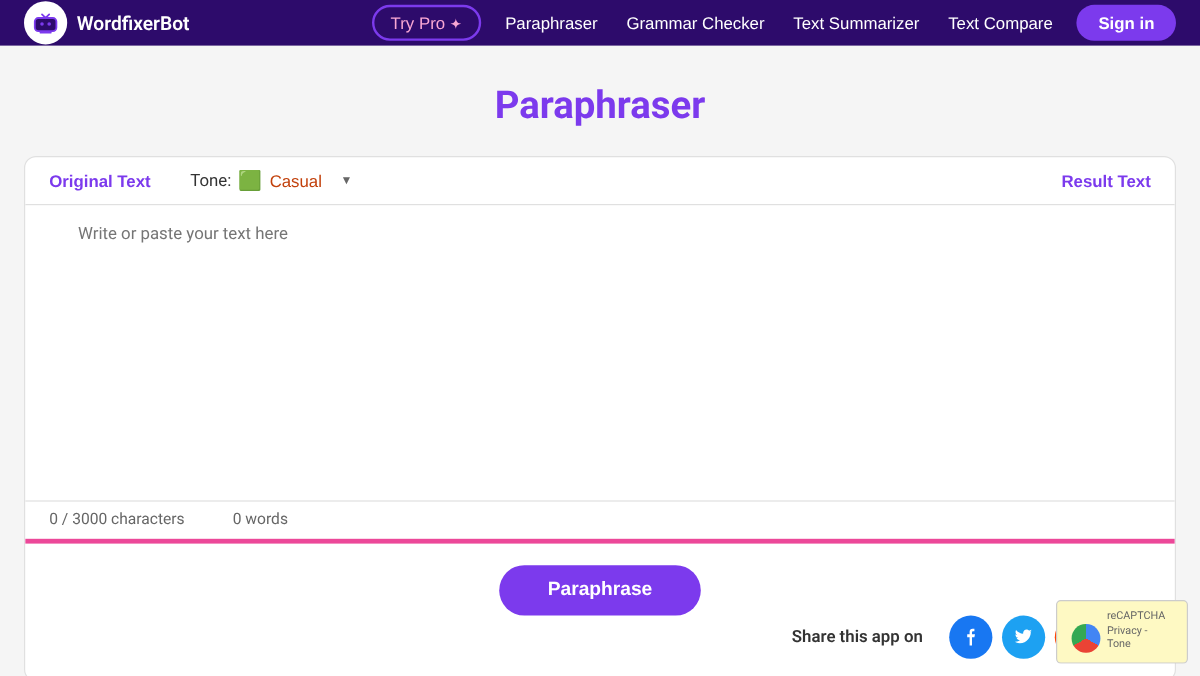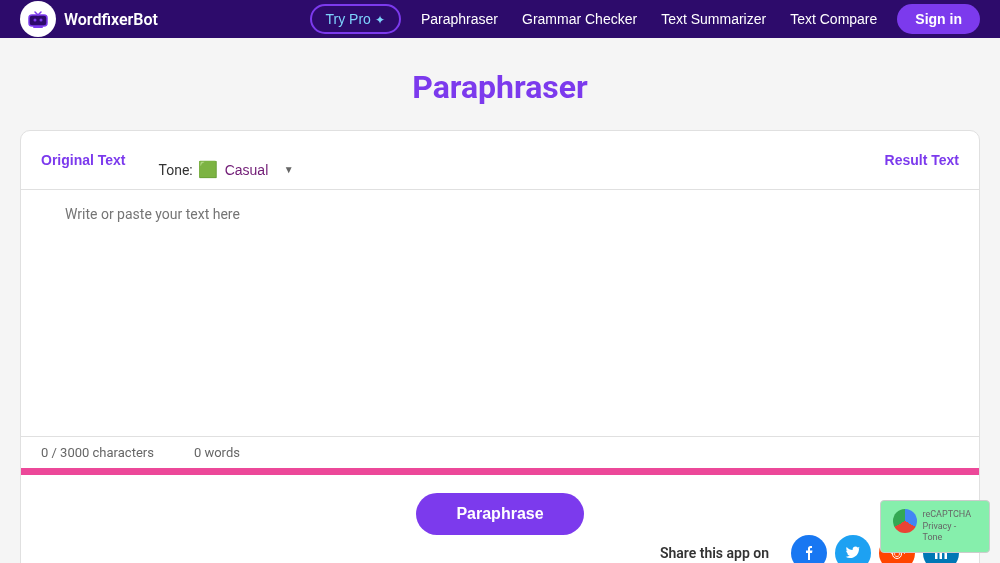--- a/index.html
+++ b/index.html
@@ -33,21 +33,21 @@
       background: #fff;
       border-radius: 50%;
       display: flex;
       align-items: center;
       justify-content: center;
     }
     .navbar-spacer { flex: 1; }
     .try-pro-btn {
       background: transparent;
       border: 2px solid #7c3aed;
-      color: #7dd3fc;
+      color: #f9a8d4;
       padding: 5px 14px;
       border-radius: 20px;
       cursor: pointer;
       font-size: 14px;
       font-weight: 500;
       display: flex;
       align-items: center;
       gap: 4px;
     }
     .nav-links {
@@ -111,30 +111,29 @@
       cursor: pointer;
       background: none;
       border: none;
     }
     .tone-control {
       display: flex;
       align-items: center;
       gap: 6px;
       font-size: 14px;
       color: #333;
-      margin-top: 19px;
     }
     .tone-icon {
       font-size: 16px;
     }
     .tone-select {
       border: none;
       background: none;
       font-size: 14px;
-      color: #701a75;
+      color: #c2410c;
       cursor: pointer;
       appearance: none;
       -webkit-appearance: none;
       padding-right: 16px;
     }
     .tone-wrapper {
       position: relative;
       display: inline-flex;
       align-items: center;
     }
@@ -173,21 +172,21 @@
       background: transparent;
       margin-left: 24px;
     }
 
     
     .stats-bar {
       display: flex;
       align-items: center;
       padding: 8px 20px;
       border-top: 1px solid #e0e0e0;
-      border-bottom: 7px solid #ec4899;
+      border-bottom: 4px solid #ec4899;
       gap: 40px;
     }
     .stat-text {
       font-size: 13px;
       color: #666;
     }
 
     
     .action-bar {
       display: flex;
@@ -237,28 +236,28 @@
     .social-facebook { background: #1877f2; }
     .social-twitter { background: #1da1f2; }
     .social-reddit { background: #ff4500; }
     .social-linkedin { background: #0077b5; }
 
     
     .recaptcha {
       position: fixed;
       bottom: 10px;
       right: 10px;
-      background: #86efac;
+      background: #fef9c3;
       border: 1px solid #ccc;
       border-radius: 4px;
       padding: 8px 12px;
       font-size: 10px;
       color: #666;
       display: flex;
-      align-items: flex-start;
+      align-items: flex-end;
       gap: 6px;
       width: 110px;
     }
     .recaptcha-logo {
       width: 24px;
       height: 24px;
       border-radius: 50%;
       background: conic-gradient(#4285f4 0deg 120deg, #ea4335 120deg 240deg, #34a853 240deg 360deg);
     }
     .recaptcha-text { font-size: 9px; color: #666; line-height: 1.3; }

